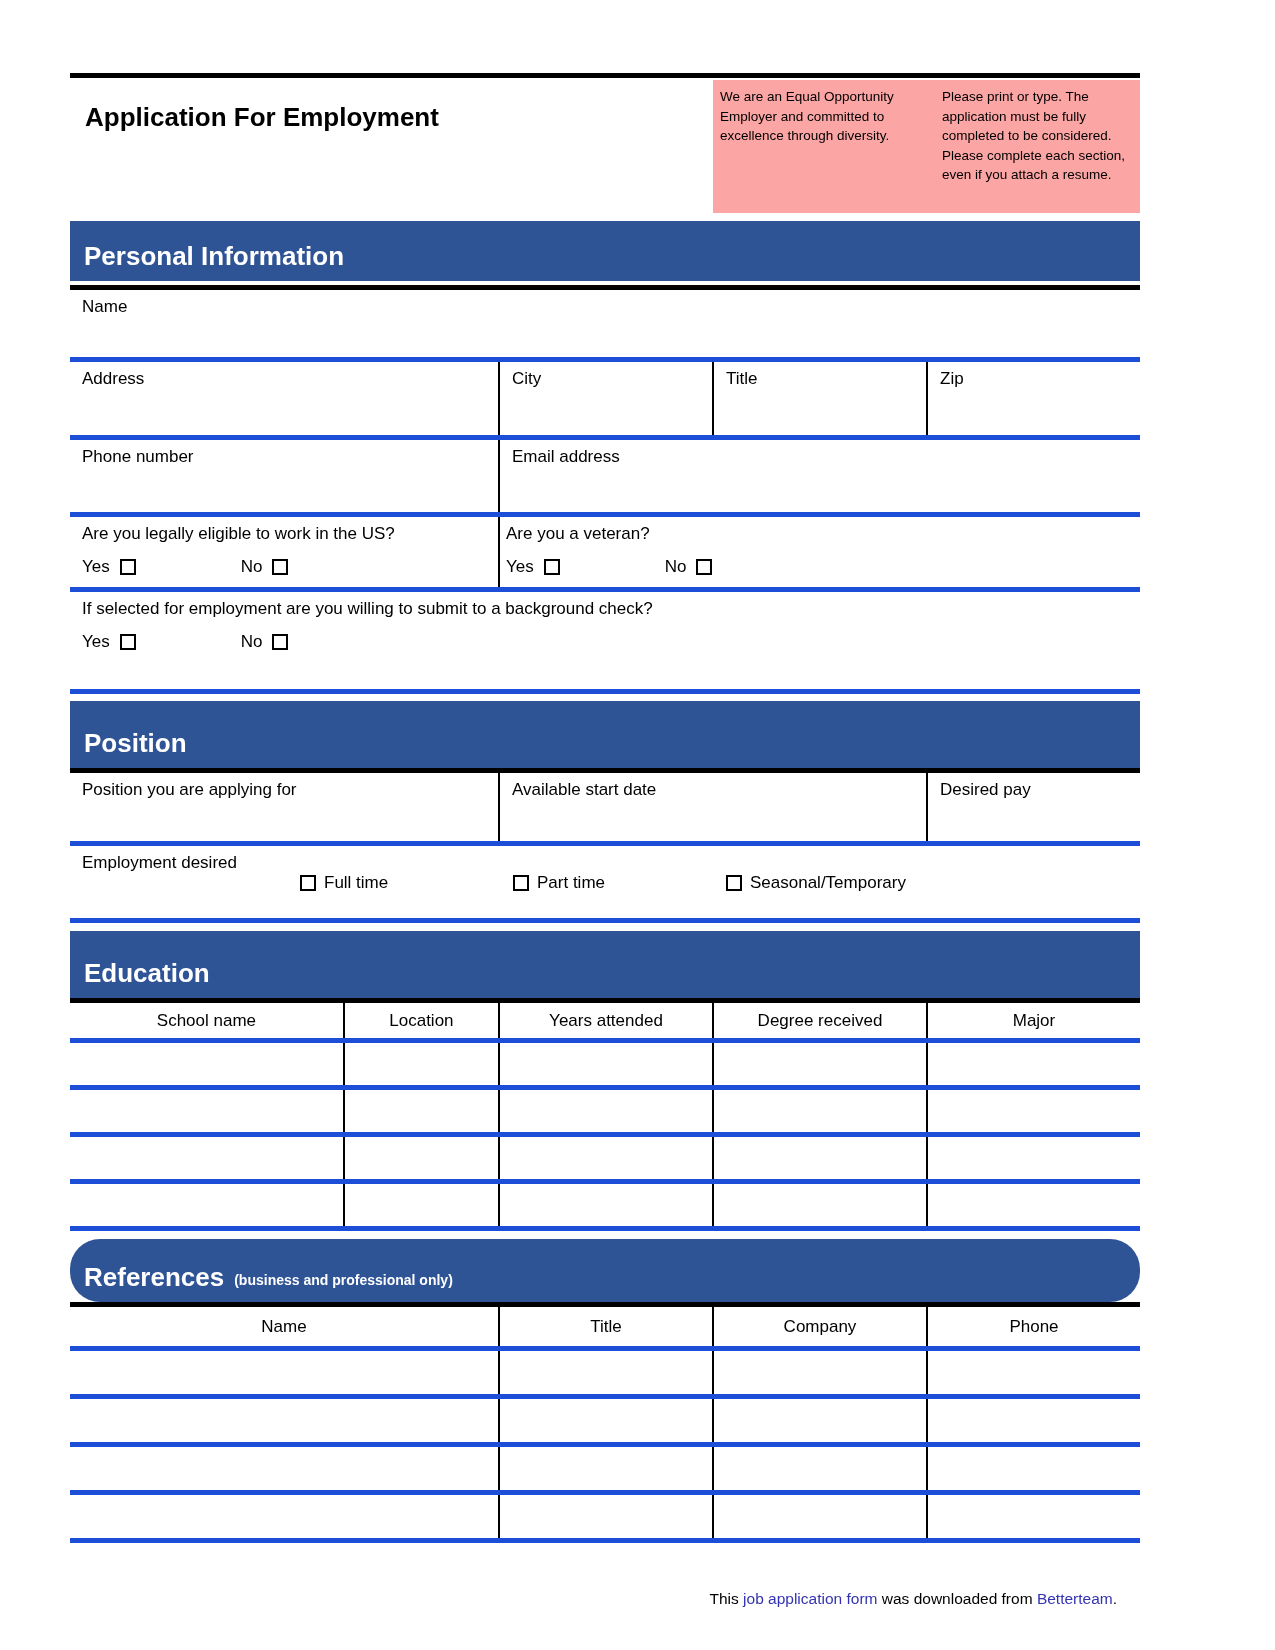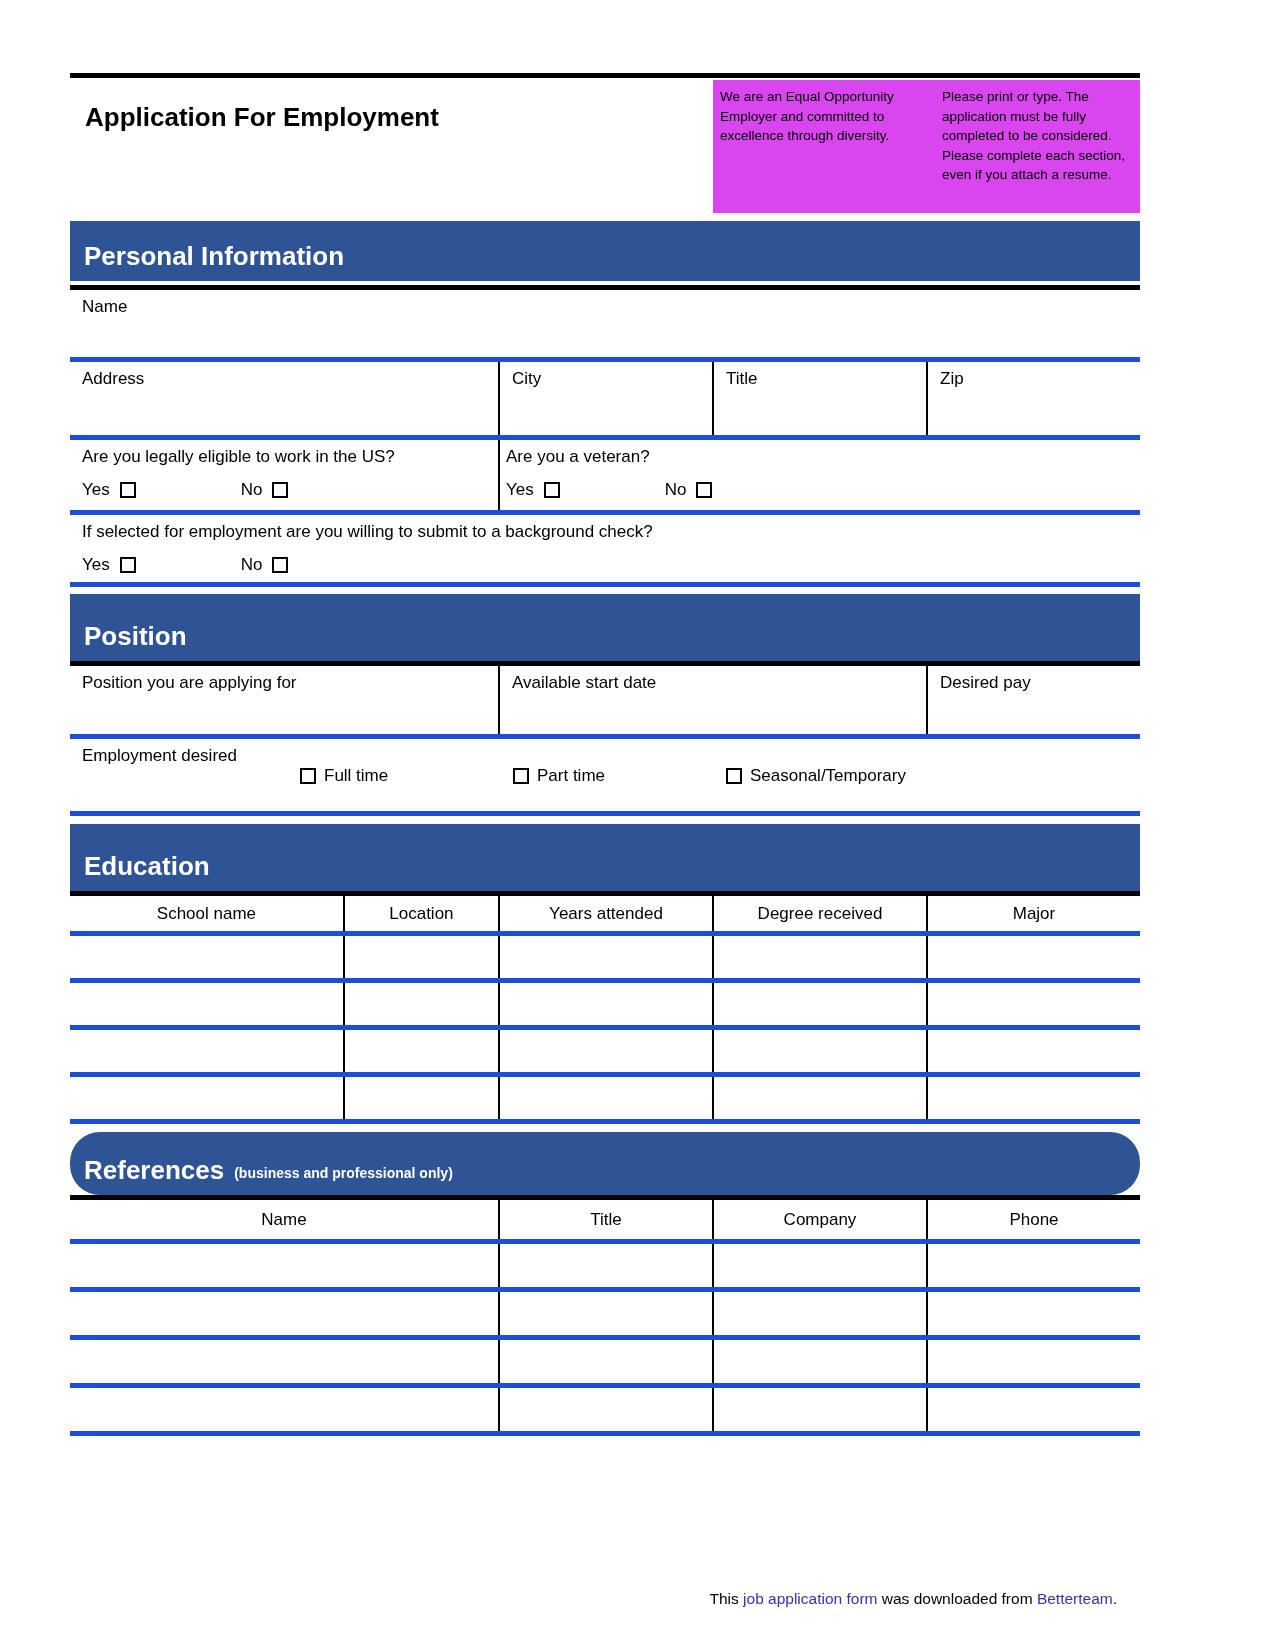--- a/index.html
+++ b/index.html
@@ -4,21 +4,21 @@
 <style>
   * { margin:0; padding:0; box-sizing:border-box; }
   html,body { background:#ffffff; }
   body { width:1275px; font-family:"Liberation Sans", sans-serif; color:#000; }
   .page { position:relative; width:1275px; height:1650px; padding:0 135px 0 70px; overflow:hidden; }
 
   .top-rule { margin-top:73px; height:5px; background:#000; }
 
   .header { display:flex; align-items:flex-start; }
   .doc-title { flex:1; font-size:26px; font-weight:bold; padding:24px 0 0 15px; }
-  .notes { width:427px; background:#d946ef; display:flex; margin-top:2px; min-height:133px; }
+  .notes { width:427px; background:#fca5a5; display:flex; margin-top:2px; min-height:133px; }
   .note { font-size:13.5px; line-height:19.5px; padding:7px 8px 8px 7px; }
   .note-1 { width:222px; }
   .note-2 { width:205px; }
 
   .bar { background:#2F5496; height:60px; color:#fff; display:flex; align-items:flex-end;
          padding:0 0 9px 14px; font-weight:bold; font-size:26px; }
   .bar .bar-sub { font-size:14px; font-weight:bold; padding:0 0 5px 10px; }
   .bar-personal { margin-top:8px; }
   .bar-position { margin-top:7px; height:67px; }
   .bar-education { margin-top:8px; height:67px; }
@@ -35,21 +35,21 @@
   .w40 { width:40%; }
   .w20 { width:20%; }
   .e25 { width:25.5%; }
   .e14 { width:14.5%; }
   .e20 { width:20%; }
 
   .h-name { height:72px; }
   .h-addr { height:78px; }
   .h-phone { height:77px; }
   .h-elig { height:75px; }
-  .h-bg { height:72px;justify-content:flex-end; }
+  .h-bg { height:102px;justify-content:flex-end; }
   .h-pos { height:73px; }
   .h-emp { height:77px; }
   .edu-hdr { height:40px; }
   .edu-row { height:47px; }
   .ref-hdr { height:44px; }
   .ref-row { height:48px; }
 
   .hdr-cell { display:flex; align-items:center; justify-content:center; padding:0; font-size:17px; }
 
   .cb { display:inline-block; width:16px; height:16px; border:2px solid #000; background:#fff; flex:none; }
@@ -96,20 +96,28 @@
         <span>Address</span>
       </div>
       <div class="cell w20">
         <span>City</span>
       </div>
       <div class="cell w20">
         <span>Title</span>
       </div>
       <div class="cell w20">
         <span>Zip</span>
+      </div>
+    </div>
+    <div class="row h-phone">
+      <div class="cell w42">
+        <span>Phone number</span>
+      </div>
+      <div class="cell w58">
+        <span>Email address</span>
       </div>
     </div>
     <div class="row h-elig">
       <div class="cell w42">
         <div>Are you legally eligible to work in the US?</div>
         <div class="yn">
           <span class="grp">
             <span>Yes</span>
             <span class="cb"></span>
           </span>

